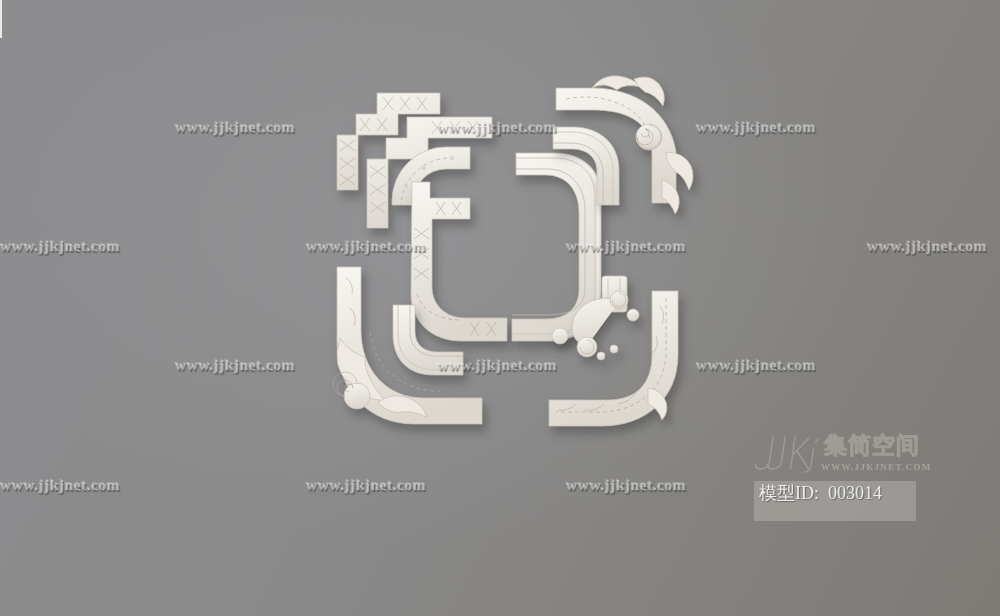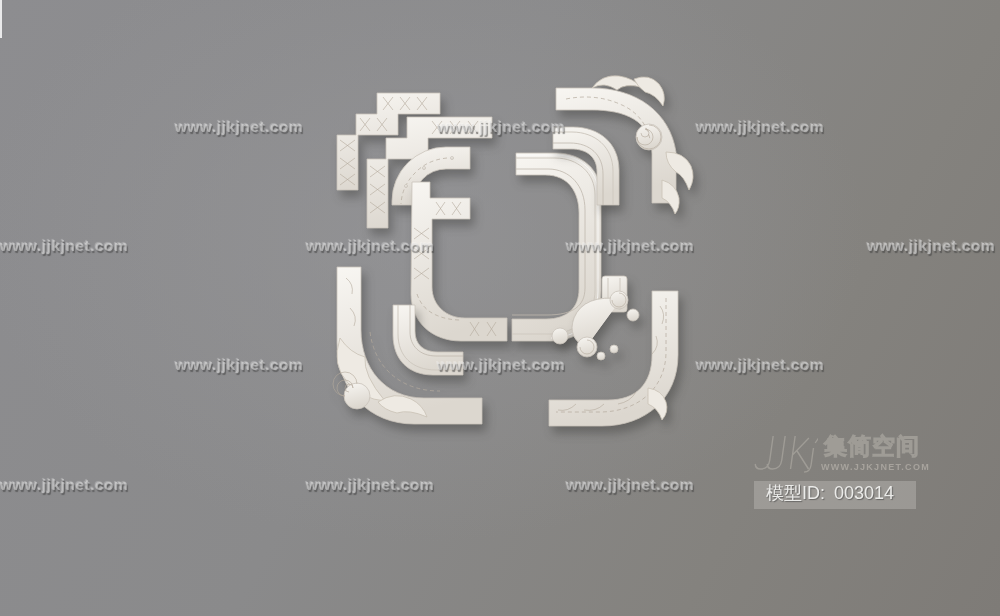--- a/index.html
+++ b/index.html
@@ -1,18 +1,18 @@
 <!DOCTYPE html>
 <html><head>
 <meta charset="utf-8">
 <style>
   html,body{margin:0;padding:0;background:#666;}
   .stage{
     position:relative;width:1000px;height:616px;overflow:hidden;
-    font-family:Liberation Sans, sans-serif;
+    font-family:Liberation Serif, serif;
     background:
       radial-gradient(620px 430px at 42% 38%, rgba(152,152,155,0.55), rgba(152,152,155,0) 72%),
       linear-gradient(118deg, #8d8d90 0%, #8a8a8b 42%, #84827e 76%, #7e7b77 100%);
   }
   .scene{position:absolute;left:0;top:0;z-index:1;}
   .piece{filter:drop-shadow(4px 7px 5px rgba(35,33,30,0.32));}
   .piece path, .piece rect, .piece circle{fill:url(#pg);stroke:#c9c3ba;stroke-width:0.8;}
   .carve{fill:none !important;stroke:#b3aa9c !important;stroke-width:0.8 !important;opacity:0.75;}
   .carve-dash{fill:none !important;stroke:#b3aa9c !important;stroke-width:1 !important;stroke-dasharray:4,3;opacity:0.7;}
   .profile{fill:none !important;stroke:#cfc9c0 !important;stroke-width:1 !important;}
@@ -31,25 +31,25 @@
   .brand-cn{
     position:absolute;left:820px;top:433px;width:100px;
     font-size:23px;line-height:26px;letter-spacing:1px;font-weight:bold;
     color:transparent;text-align:right;-webkit-text-stroke:1px #9f9c96;
   }
   .brand-url{
     position:absolute;left:821px;top:462px;
     font-size:9px;letter-spacing:1.3px;font-weight:bold;color:#a7a39d;
   }
   .model-bar{
-    position:absolute;left:754px;top:481px;width:162px;height:28px;
+    position:absolute;left:754px;top:481px;width:162px;height:40px;
     background:rgba(230,228,223,0.26);
     font-size:18px;line-height:24px;color:#ebebe9;
     text-shadow:1px 1px 1px rgba(60,60,60,0.55);
-    padding-left:12px;box-sizing:border-box;white-space:nowrap;
+    padding-left:5px;box-sizing:border-box;white-space:nowrap;
   }
   .model-bar .val{margin-left:9px;}
   .edge-sliver{position:absolute;left:0;top:0;width:2px;height:38px;
     background:rgba(255,255,255,0.82);z-index:2;}
 </style>
 </head>
 <body>
 
 <div class="stage">
 

